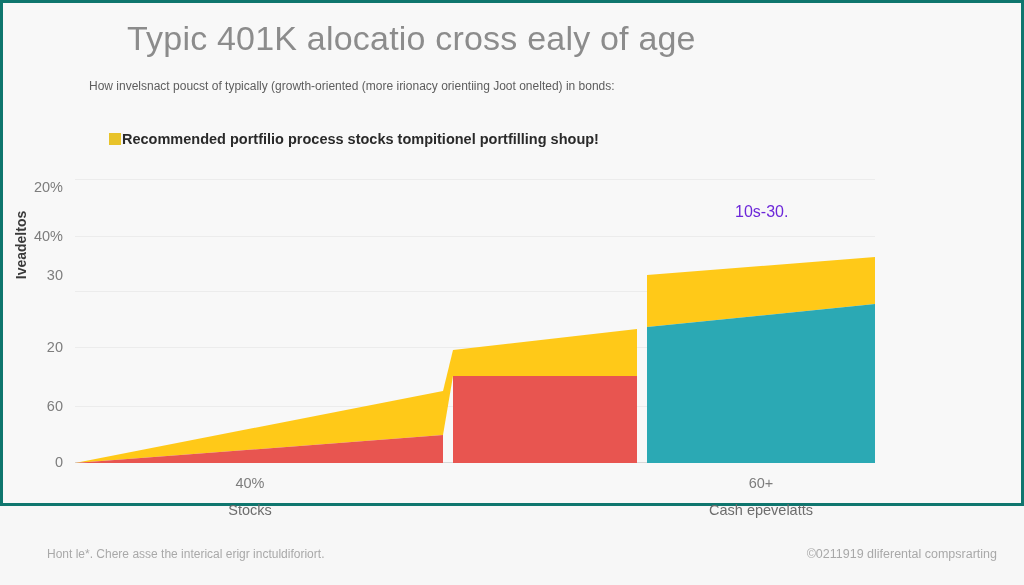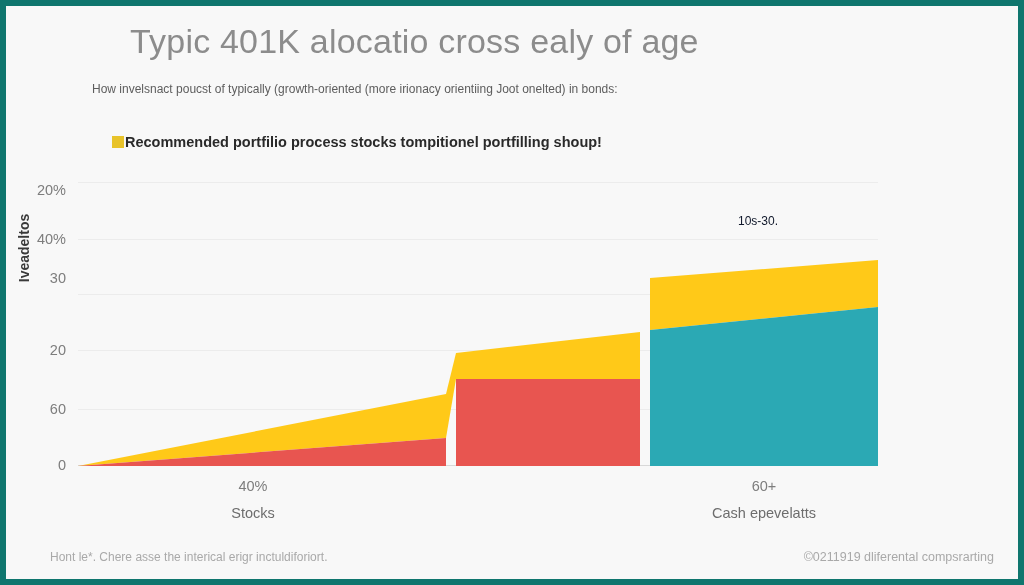--- a/index.html
+++ b/index.html
@@ -9,24 +9,24 @@
   body {
     width: 1024px;
     height: 585px;
     background: #f7f7f7;
     font-family: "Liberation Sans", sans-serif;
     overflow: hidden;
   }
   .card {
     position: relative;
     width: 1024px;
-    height: 585px;
+    height: 506px;
     background: #f8f8f8;
     box-sizing: border-box;
-    border: 6px solid #0f766e;
+    border: 3px solid #0f766e;
   }
 
   
   .title {
     position: absolute;
     left: 124px;
     top: 16px;
     font-size: 34px;
     font-weight: 400;
     color: #8c8c8c;
@@ -141,23 +141,23 @@
     font-size: 14.5px;
     color: #6d6d6d;
     line-height: 26px;
     white-space: nowrap;
   }
 
   
   .annotation {
     position: absolute;
     left: 732px;
-    top: 208px;
-    font-size: 12px;
-    color: #0f172a;
+    top: 200px;
+    font-size: 16px;
+    color: #6d28d9;
     white-space: nowrap;
   }
 
   
   .footer-left {
     position: absolute;
     left: 44px;
     top: 544px;
     font-size: 12px;
     color: #a9a9a9;

